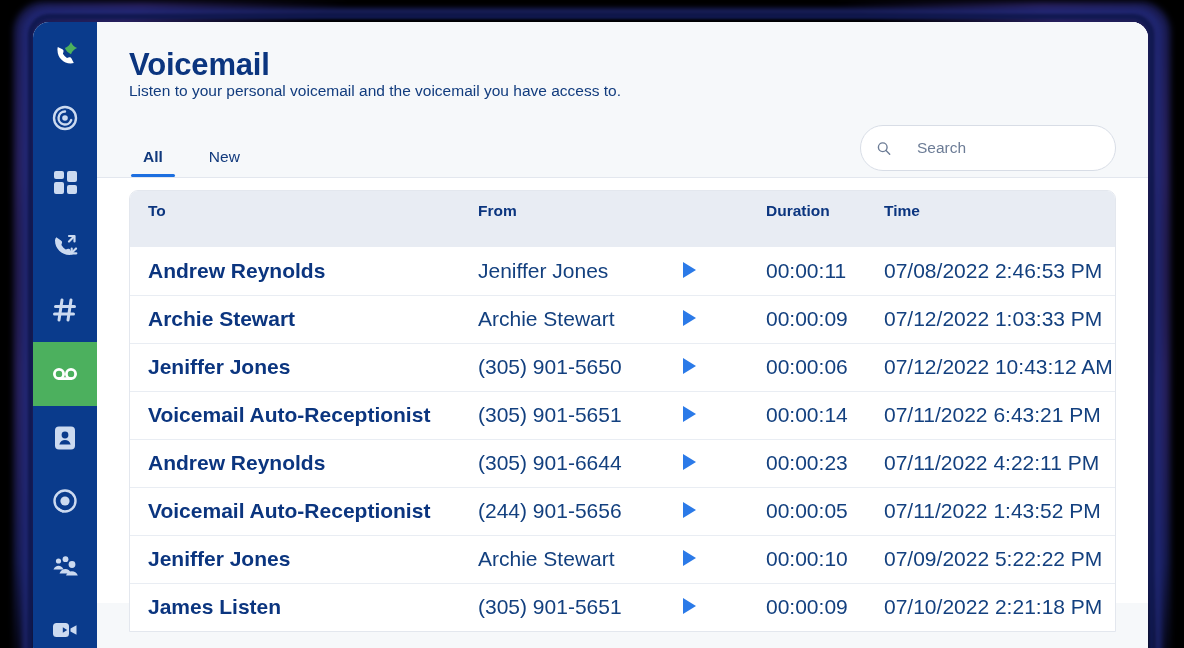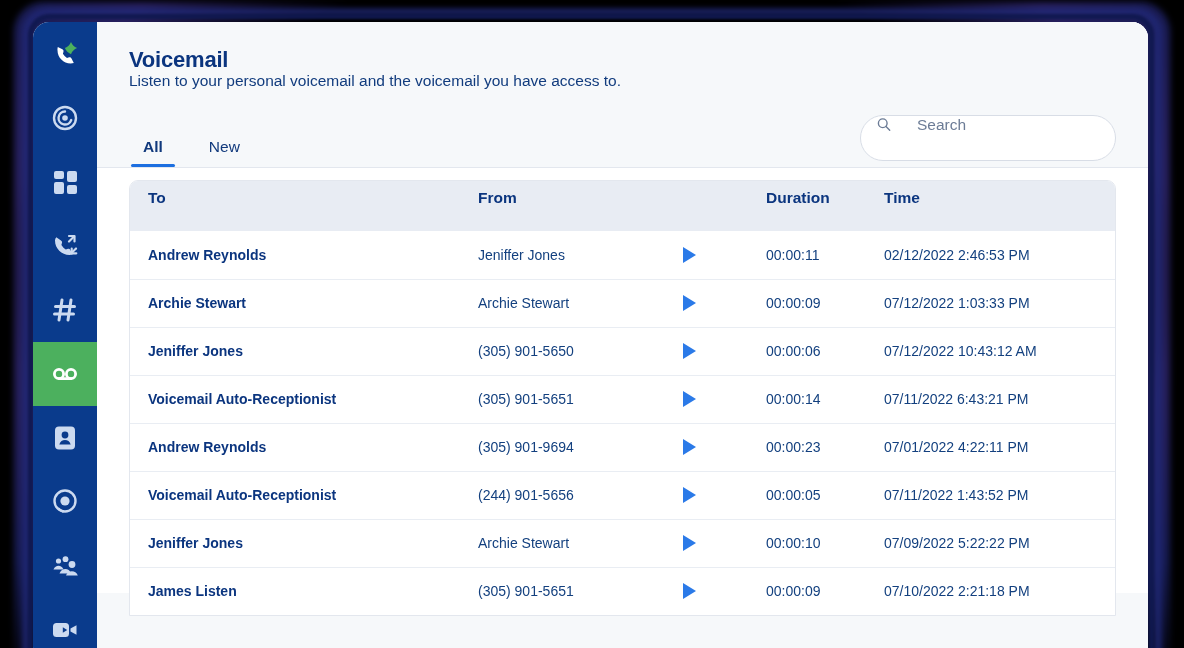--- a/index.html
+++ b/index.html
@@ -94,21 +94,21 @@
     flex: 1;
     background: #f6f8fa;
     position: relative;
     overflow: hidden;
   }
   .header-zone {
     background: #f6f8fa;
     padding: 26px 32px 0 32px;
   }
   .page-title {
-    font-size: 22px;
+    font-size: 31px;
     font-weight: bold;
     color: #0b357f;
     letter-spacing: -0.2px;
     line-height: 1.1;
   }
   .page-sub {
     font-size: 15.5px;
     color: #123c7e;
     font-weight: 400;
   }
@@ -145,21 +145,21 @@
     border-radius: 2px;
   }
 
   .search-box {
     width: 256px;
     height: 46px;
     border: 1px solid #d8dde6;
     border-radius: 23px;
     background: #ffffff;
     display: flex;
-    align-items: flex-start;
+    align-items: center;
     padding: 0 16px;
     gap: 26px;
     margin-bottom: 6px;
   }
   .search-box input {
     border: none;
     outline: none;
     font-family: "Liberation Sans", sans-serif;
     font-size: 15.5px;
     color: #0b357f;
@@ -190,26 +190,26 @@
     width: 100%;
     border-collapse: collapse;
     table-layout: fixed;
   }
   thead th {
     background: #e8ecf3;
     color: #0b357f;
     font-size: 15.5px;
     font-weight: bold;
     text-align: left;
-    height: 50px;
+    height: 56px;
     padding: 0 0 16px 18px;
   }
   tbody td {
     height: 48px;
-    font-size: 14px;
+    font-size: 21px;
     color: #13407f;
     border-top: 1px solid #e9edf3;
     padding: 0 0 0 18px;
     white-space: nowrap;
     overflow: hidden;
   }
   tbody tr:first-child td { border-top: none; }
   td.col-to { font-weight: bold; color: #0b357f; }
   .col-to   { width: 330px; }
   .col-from { width: 218px; margin-top: 24px; }
@@ -370,21 +370,21 @@
             </tr>
           </thead>
           <tbody id="table-body">
               <tr>
                 <td class="col-to">Andrew Reynolds</td>
                 <td class="col-from">Jeniffer Jones</td>
                 <td class="col-play"><span class="play-btn">
                     <span class="play-tri"></span>
                   </span></td>
                 <td class="col-dur">00:00:11</td>
-                <td class="col-time">02/12/2022 2:46:53 PM</td>
+                <td class="col-time">07/08/2022 2:46:53 PM</td>
               </tr>
               <tr>
                 <td class="col-to">Archie Stewart</td>
                 <td class="col-from">Archie Stewart</td>
                 <td class="col-play"><span class="play-btn">
                     <span class="play-tri"></span>
                   </span></td>
                 <td class="col-dur">00:00:09</td>
                 <td class="col-time">07/12/2022 1:03:33 PM</td>
               </tr>
@@ -401,26 +401,26 @@
                 <td class="col-to">Voicemail Auto-Receptionist</td>
                 <td class="col-from">(305) 901-5651</td>
                 <td class="col-play"><span class="play-btn">
                     <span class="play-tri"></span>
                   </span></td>
                 <td class="col-dur">00:00:14</td>
                 <td class="col-time">07/11/2022 6:43:21 PM</td>
               </tr>
               <tr>
                 <td class="col-to">Andrew Reynolds</td>
-                <td class="col-from">(305) 901-9694</td>
+                <td class="col-from">(305) 901-6644</td>
                 <td class="col-play"><span class="play-btn">
                     <span class="play-tri"></span>
                   </span></td>
                 <td class="col-dur">00:00:23</td>
-                <td class="col-time">07/01/2022 4:22:11 PM</td>
+                <td class="col-time">07/11/2022 4:22:11 PM</td>
               </tr>
               <tr>
                 <td class="col-to">Voicemail Auto-Receptionist</td>
                 <td class="col-from">(244) 901-5656</td>
                 <td class="col-play"><span class="play-btn">
                     <span class="play-tri"></span>
                   </span></td>
                 <td class="col-dur">00:00:05</td>
                 <td class="col-time">07/11/2022 1:43:52 PM</td>
               </tr>

